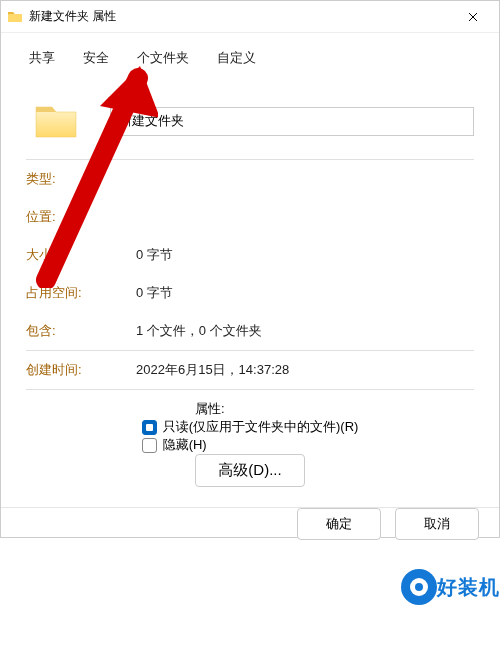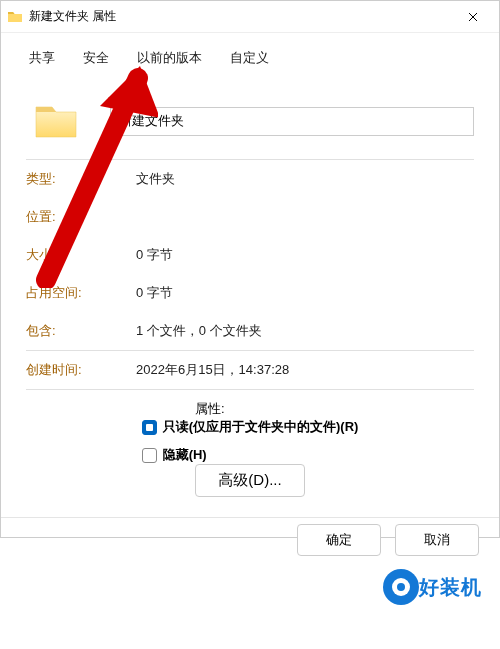--- a/index.html
+++ b/index.html
@@ -15,31 +15,31 @@
     .content { padding: 14px 25px 0 25px; flex: 1; }
     .hd { display: flex; align-items: center; padding: 6px 0 14px 0; }
     .big-icon { width: 48px; height: 48px; margin-right: 30px; margin-left: 6px; }
     .name-input { flex: 1; border: 1px solid #ccc; padding: 6px 8px; font-size: 13px; background: #fff; }
     .sep { border: none; border-top: 1px solid #e0e0e0; margin: 0 0 0 0; }
     .row { display: flex; padding: 10px 0; font-size: 13px; align-items: flex-start; }
     .row .label { width: 110px; color: #a16207; }
     .row .value { flex: 1; color: #222; }
     .attrs-block { display: flex; align-items: center; padding: 10px 0 20px 0; font-size: 13px; flex-direction: column; }
     .attrs-block .label { width: 110px; }
-    .checks { display: flex; flex-direction: column; gap: 10px; flex: 1; font-weight: bold; }
+    .checks { display: flex; flex-direction: column; flex: 1; }
     .check-row { display: flex; align-items: center; gap: 6px; }
     .chk { width: 15px; height: 15px; border: 1px solid #888; border-radius: 3px; display:inline-flex; align-items:center; justify-content:center; }
     .chk.indet { background: #0067c0; border-color:#0067c0; }
     .chk.indet .sq { width:7px; height:7px; background:#fff; border-radius:1px; }
     .adv-btn-wrap { flex: 0 0 auto; display:flex; align-items:flex-start; }
     .adv-btn { border: 1px solid #ccc; background: #fff; padding: 6px 22px; font-size: 15px; border-radius: 4px; cursor: pointer; }
-    .footer { border-top: 1px solid #e5e5e5; padding: 6px 20px; display: flex; justify-content: flex-end; gap: 14px; }
+    .footer { border-top: 1px solid #e5e5e5; padding: 0 20px; display: flex; justify-content: flex-end; gap: 14px; }
     .btn { border: 1px solid #ccc; background: #fff; padding: 6px 28px; font-size: 13px; border-radius: 4px; cursor: pointer; }
     .arrow-overlay { position: absolute; left: 28px; top: 58px; pointer-events: none; }
-    .watermark { position:absolute; right:18px; bottom:44px; display:flex; align-items:center; }
+    .watermark { position:absolute; right:0; bottom:44px; display:flex; align-items:center; }
     .wm-icon { width:36px; height:36px; border-radius:50%; background:#1378d6; display:flex; align-items:center; justify-content:center; }
     .wm-inner { width:18px; height:18px; border-radius:50%; background:#fff; display:flex; align-items:center; justify-content:center; }
     .wm-dot { width:8px; height:8px; border-radius:50%; background:#1378d6; }
     .wm-text { font-size:20px; font-weight:600; color:#1378d6; letter-spacing:1px; }
   </style>
 </head>
 <body>
 
 <div class="dialog">
   <div class="titlebar">
@@ -53,21 +53,21 @@
     <div class="close">
       <svg viewBox="0 0 10 10" width="10" height="10">
           <path d="M1 1l8 8M9 1l-8 8" stroke="#000" stroke-width="1"></path>
         </svg>
     </div>
   </div>
 
   <div class="tabs">
     <div class="tab"><span>共享</span></div>
     <div class="tab"><span>安全</span></div>
-    <div class="tab"><span>以前的版本</span></div>
+    <div class="tab"><span>个文件夹</span></div>
     <div class="tab"><span>自定义</span></div>
   </div>
 
   <div class="content">
     <div class="hd">
       <span class="big-icon">
         <svg viewBox="0 0 48 48" width="48" height="48">
           <defs>
               <linearGradient id="g" x1="0" y1="0" x2="0" y2="1">
                 <stop offset="0" stop-color="#fff3c9"></stop>
@@ -76,21 +76,20 @@
             </defs>
           <path d="M4 10h16l4 5h20v25H4z" fill="url(#g)" stroke="#e8c45a" stroke-width="0.5"></path>
           <path d="M4 10h16l4 5H4z" fill="#f2cd6e"></path>
         </svg>
       </span>
       <input class="name-input" type="text" value="新建文件夹" style="">
     </div>
     <hr class="sep">
     <div class="row">
         <div class="label">类型:</div>
-        <div class="value">文件夹</div>
       </div>
     <div class="row">
         <div class="label">位置:</div>
       </div>
     <div class="row">
         <div class="label">大小:</div>
         <div class="value">0 字节</div>
       </div>
     <div class="row">
         <div class="label">占用空间:</div>

